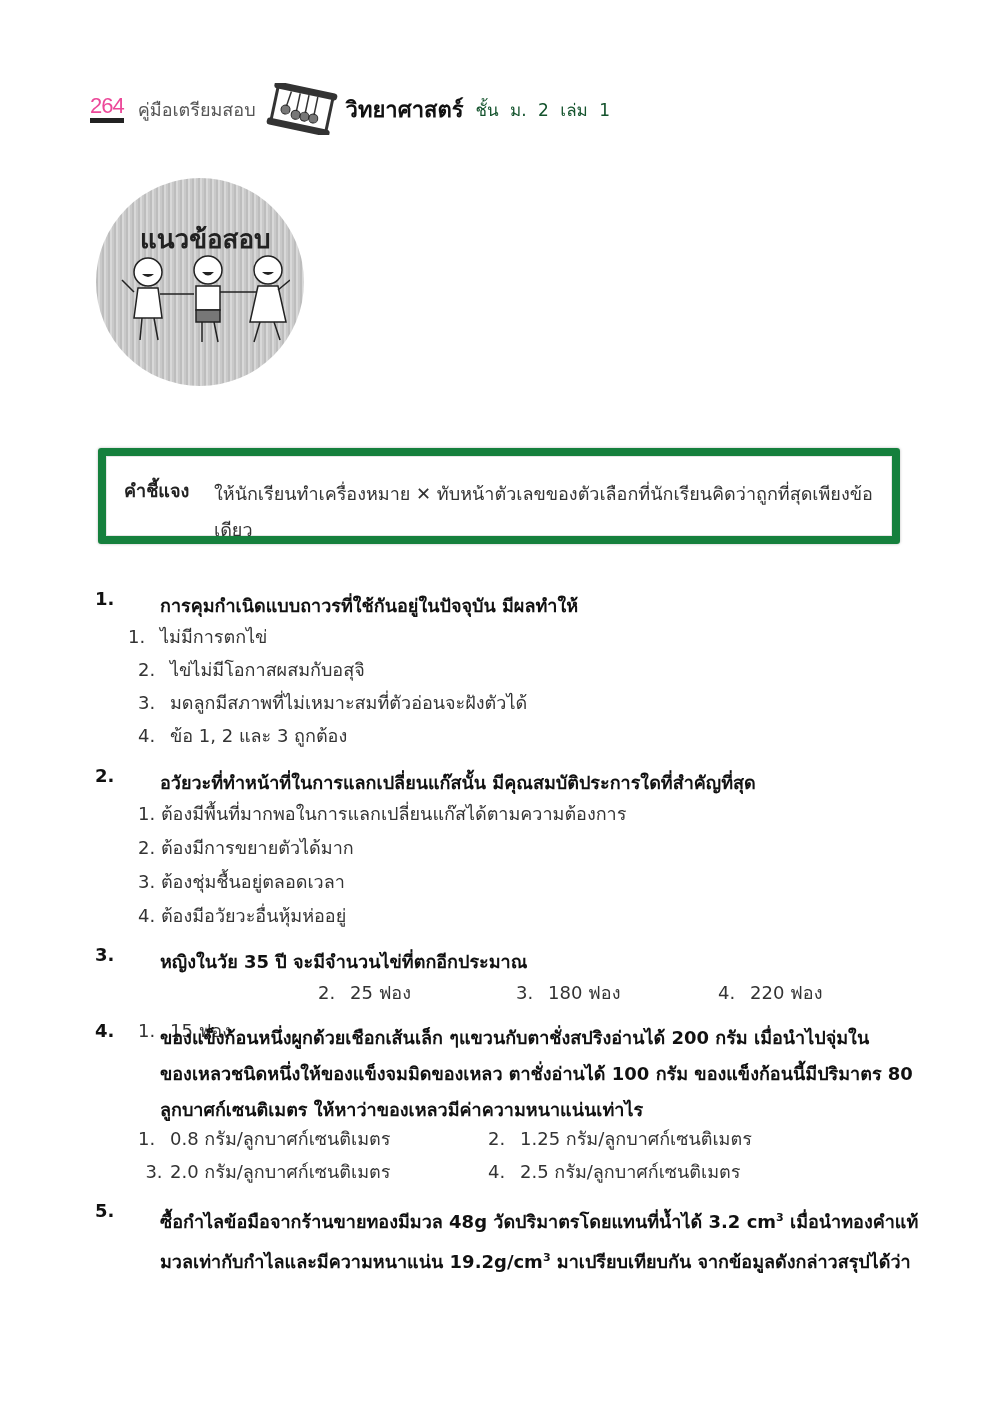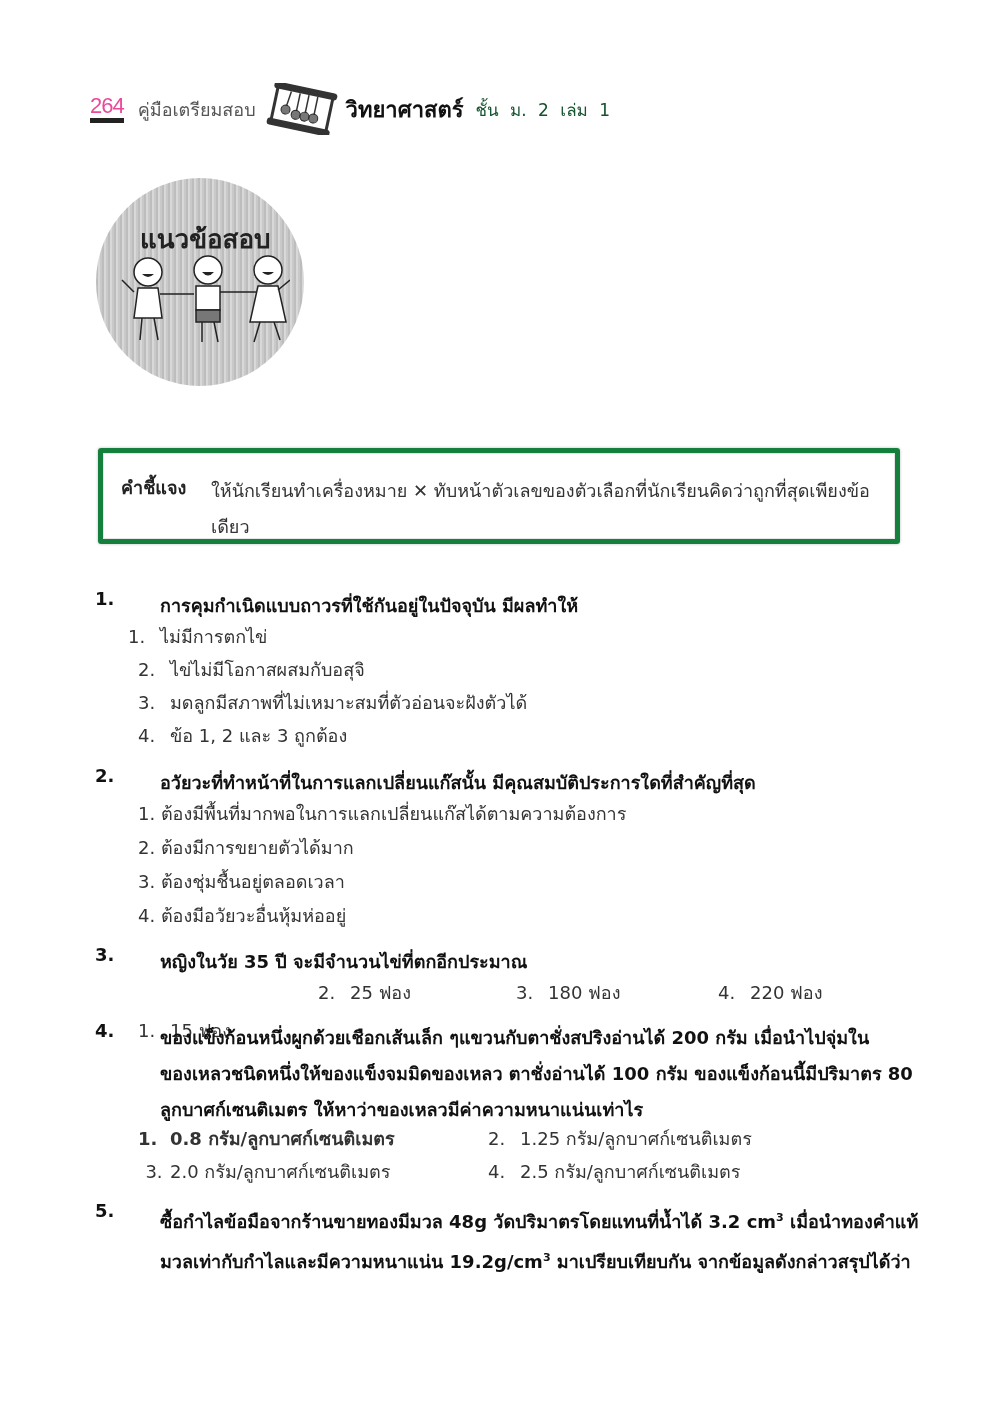--- a/index.html
+++ b/index.html
@@ -14,21 +14,21 @@
 
   .badge { position:absolute; left:96px; top:178px; width:210px; height:250px; }
   .badge .circle { position:absolute; left:0; top:0; width:208px; height:208px; border-radius:50%;
      background: repeating-linear-gradient(90deg,#bdbdbd 0 2px,#d8d8d8 2px 4px,#c9c9c9 4px 6px); }
   .badge .title { position:absolute; left:44px; top:40px; font-size:26px; font-weight:bold; color:#222; }
   .badge .kids { position:absolute; left:24px; top:72px; width:170px; height:100px; }
   .badge .strip { position:absolute; left:25px; top:193px; width:164px; height:52px; background:#cfcfcf; }
   .badge .strip span { display:block; text-align:center; line-height:52px; font-size:22px; font-weight:bold; color:#222; }
 
   .instr { position:absolute; left:98px; top:448px; width:802px; height:96px; box-sizing:border-box;
-     border:5px solid #15803d; border-radius:3px; box-shadow: inset 0 0 0 1px #e6e6e6, 0 0 3px #bbb; }
+     border:8px solid #15803d; border-radius:3px; box-shadow: inset 0 0 0 1px #e6e6e6, 0 0 3px #bbb; }
   .instr .lbl { position:absolute; left:18px; top:20px; font-size:18px; font-weight:bold; color:#222; }
   .instr .txt { position:absolute; left:108px; top:20px; width:680px; font-size:18px; line-height:36px; color:#333; }
 
   .q { position:absolute; left:95px; font-size:18px; color:#111; }
   .q .num { position:absolute; left:0; top:0; font-weight:bold; }
   .q .stem { position:absolute; left:44px; top:0; width:762px; font-weight:bold; line-height:36px;margin-left:21px; }
   .opt { position:absolute; font-size:18px; color:#333; white-space:nowrap; }
   .opt .on { display:inline-block; width:32px; }
   sup { font-size:11px; }
 </style>
@@ -122,21 +122,21 @@
 </div>
 <div class="opt" style="left:138px;top:1016px;"><span class="on">1.</span><span>15 ฟอง</span></div>
 <div class="opt" style="left:318px;top:978px;"><span class="on">2.</span><span>25 ฟอง</span></div>
 <div class="opt" style="left:516px;top:978px;"><span class="on">3.</span><span>180 ฟอง</span></div>
 <div class="opt" style="left:718px;top:978px;"><span class="on">4.</span><span>220 ฟอง</span></div>
 
 <div class="q" style="top:1020px;">
   <span class="num">4.</span>
   <span class="stem">ของแข็งก้อนหนึ่งผูกด้วยเชือกเส้นเล็ก ๆแขวนกับตาชั่งสปริงอ่านได้ 200 กรัม เมื่อนำไปจุ่มในของเหลวชนิดหนึ่งให้ของแข็งจมมิดของเหลว ตาชั่งอ่านได้ 100 กรัม ของแข็งก้อนนี้มีปริมาตร 80 ลูกบาศก์เซนติเมตร ให้หาว่าของเหลวมีค่าความหนาแน่นเท่าไร</span>
 </div>
-<div class="opt" style="left:138px;top:1124px;font-weight:bold;"><span class="on">1.</span><span>0.8 กรัม/ลูกบาศก์เซนติเมตร</span></div>
+<div class="opt" style="left:138px;top:1124px;"><span class="on">1.</span><span>0.8 กรัม/ลูกบาศก์เซนติเมตร</span></div>
 <div class="opt" style="left:488px;top:1124px;"><span class="on">2.</span><span>1.25 กรัม/ลูกบาศก์เซนติเมตร</span></div>
 <div class="opt" style="left:138px;top:1157px;text-align:center;"><span class="on">3.</span><span>2.0 กรัม/ลูกบาศก์เซนติเมตร</span></div>
 <div class="opt" style="left:488px;top:1157px;"><span class="on">4.</span><span>2.5 กรัม/ลูกบาศก์เซนติเมตร</span></div>
 
 <div class="q" style="top:1200px;">
   <span class="num">5.</span>
   <span class="stem"><span>ซื้อกำไลข้อมือจากร้านขายทองมีมวล 48g วัดปริมาตรโดยแทนที่น้ำได้ 3.2 cm</span><sup>3</sup><span> เมื่อนำทองคำแท้มวลเท่ากับกำไลและมีความหนาแน่น 19.2g/cm</span><sup>3</sup><span> มาเปรียบเทียบกัน จากข้อมูลดังกล่าวสรุปได้ว่า</span></span>
 </div>
 
 </body></html>

